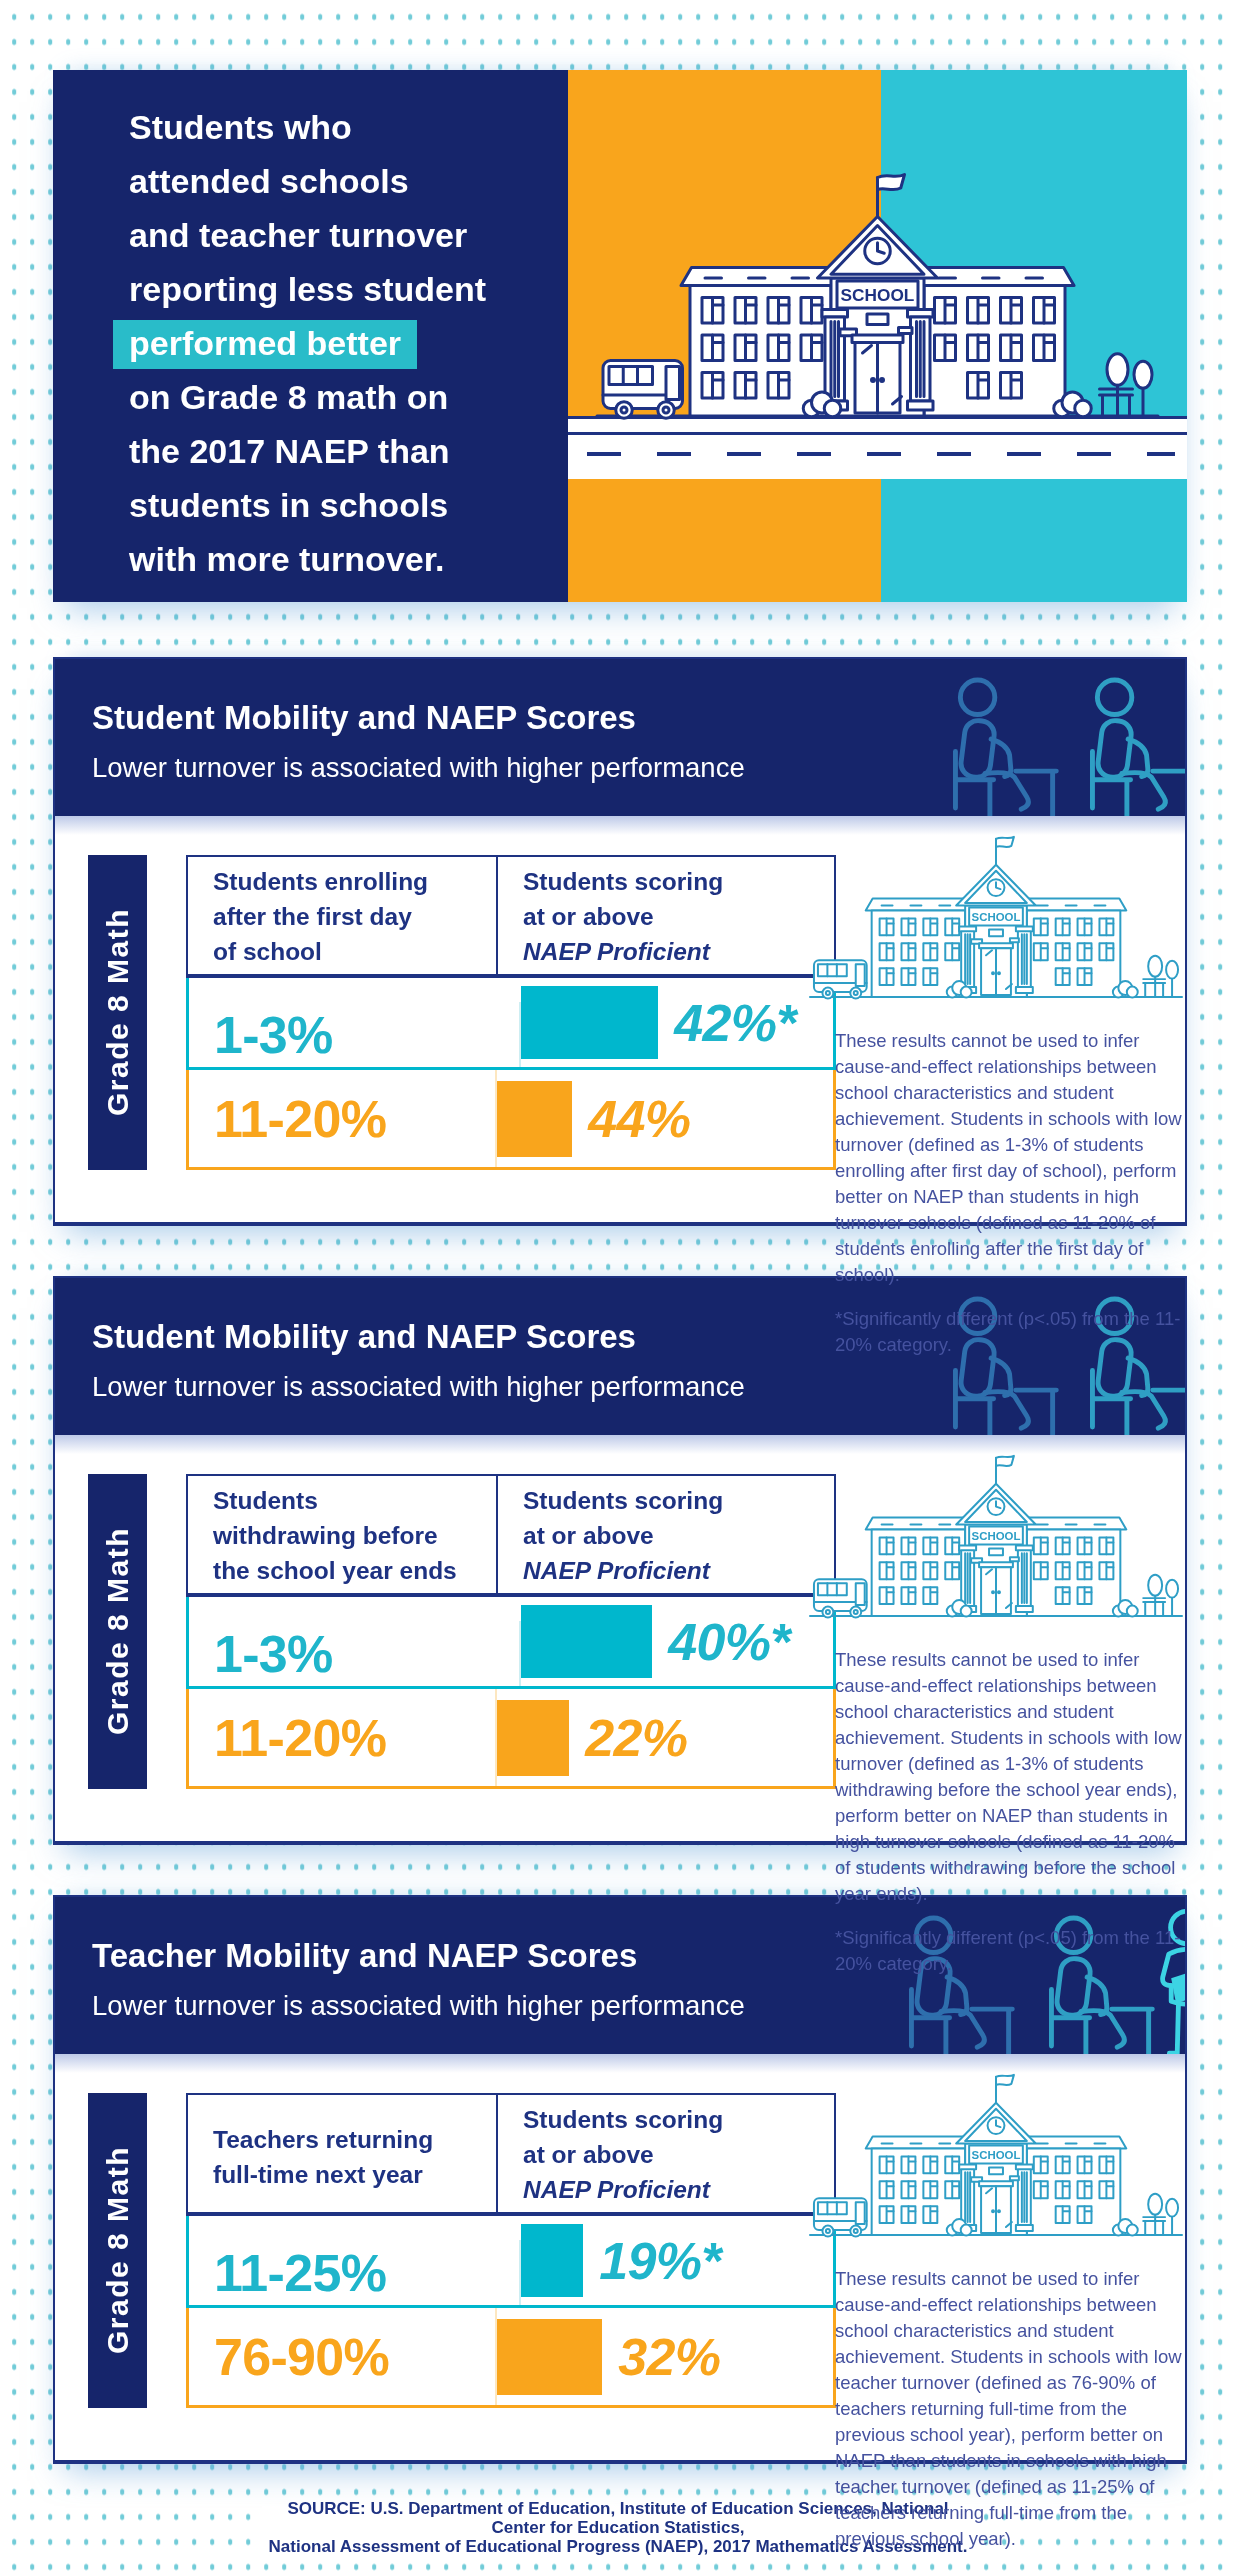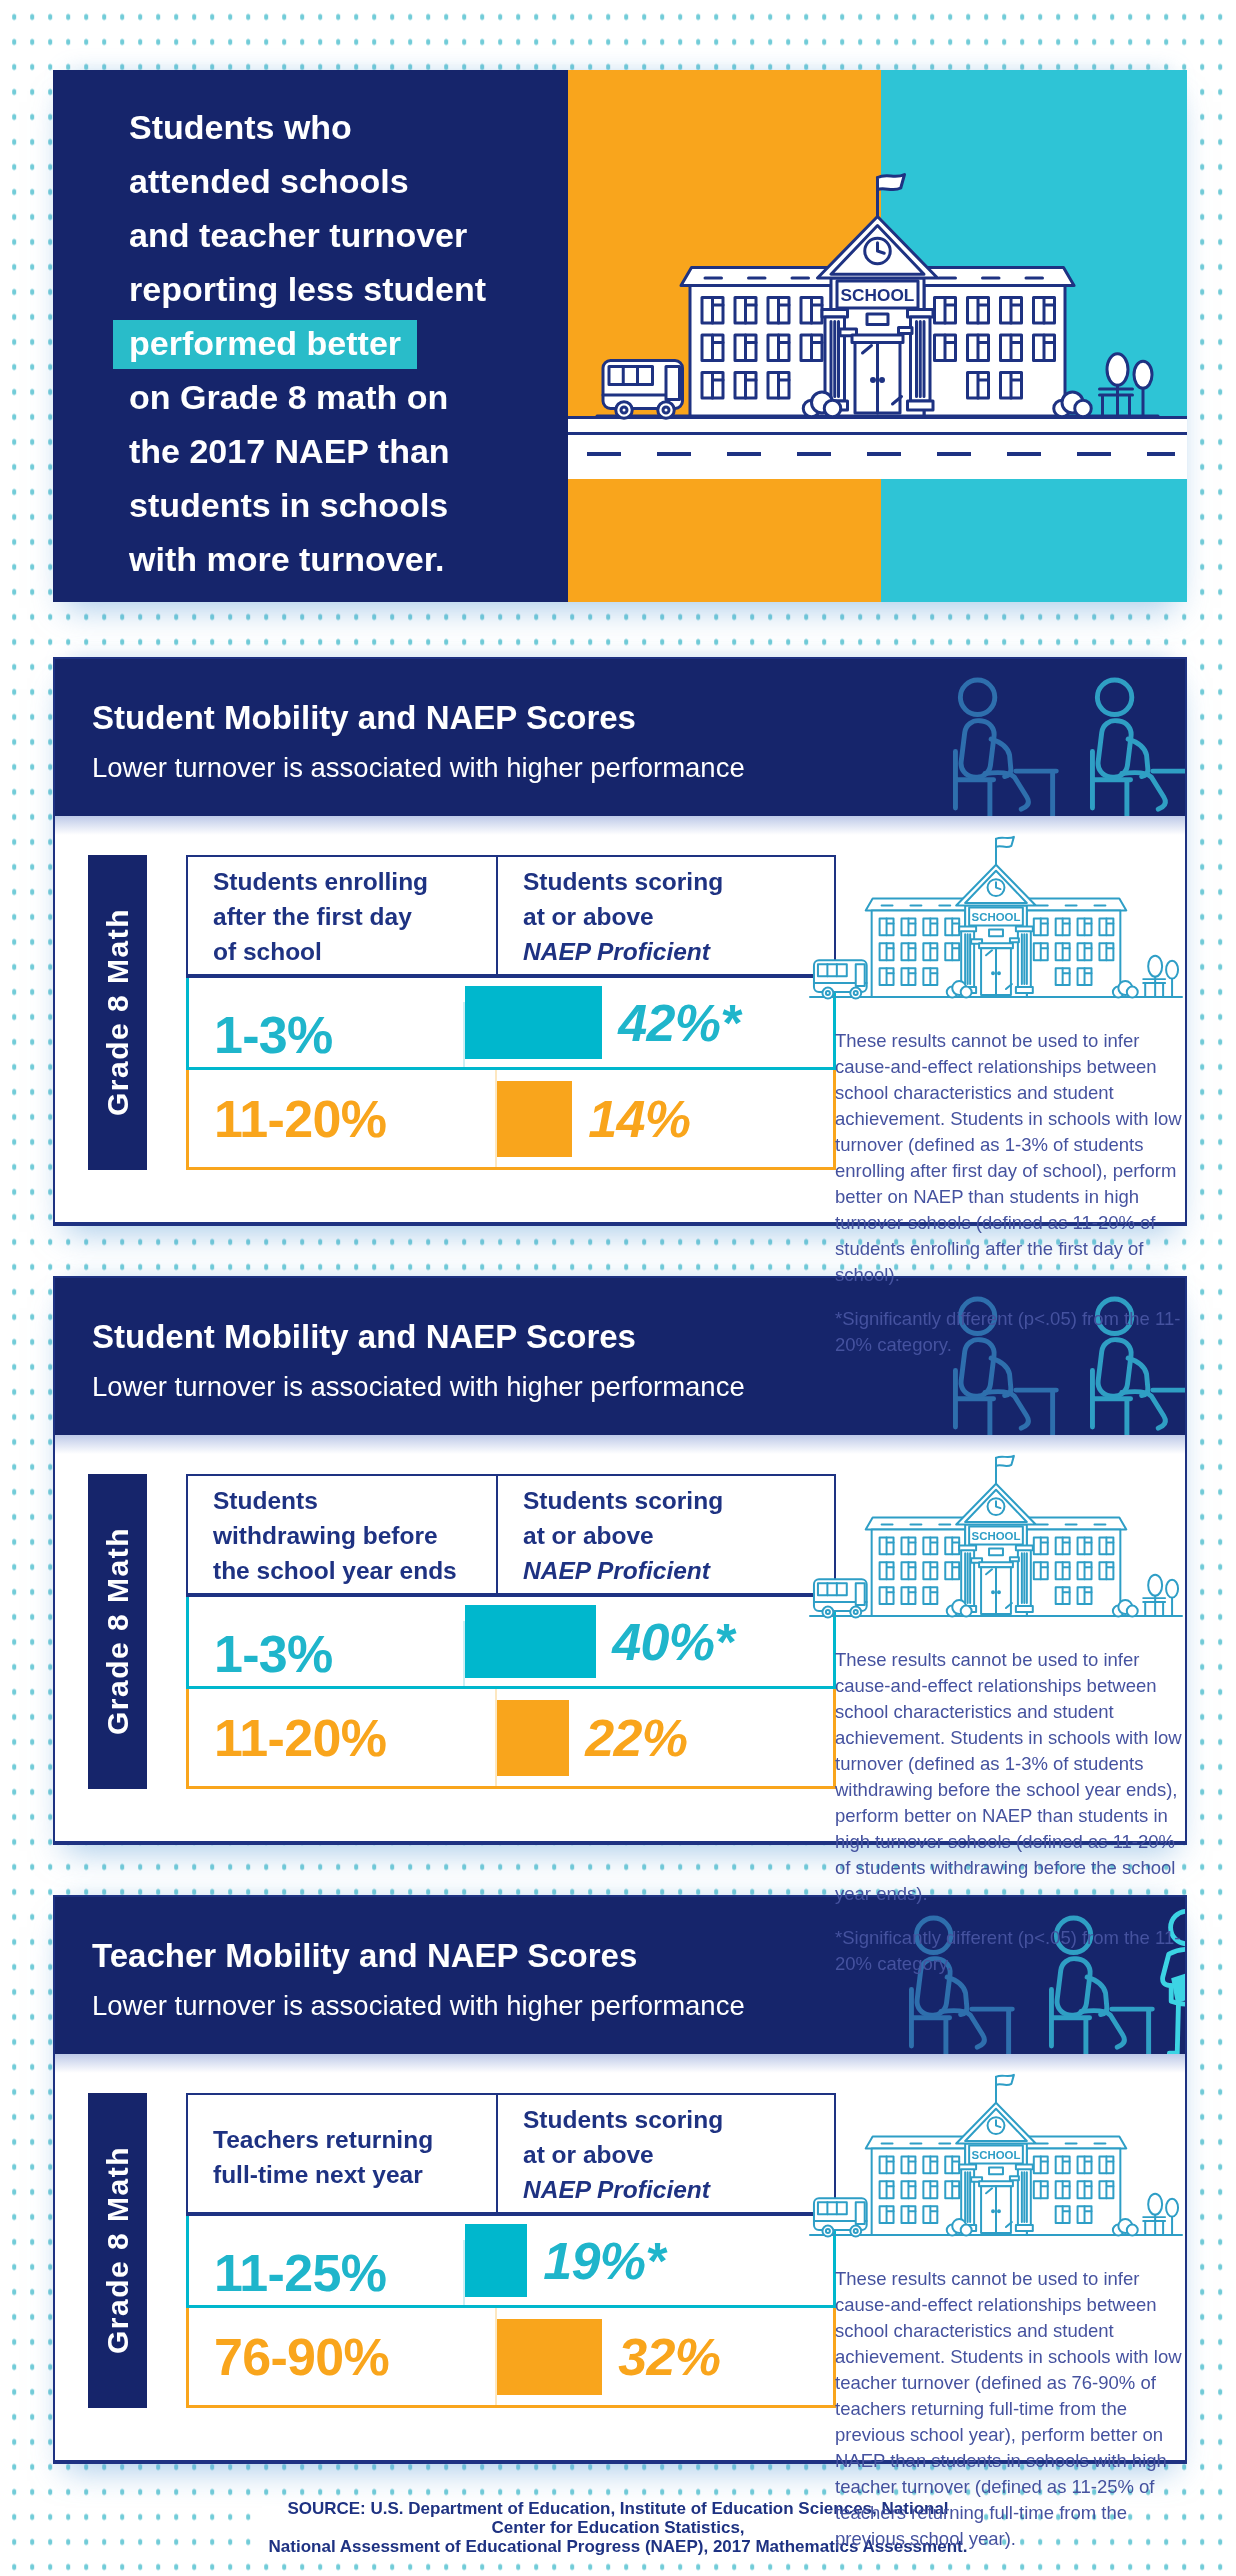--- a/index.html
+++ b/index.html
@@ -46,21 +46,21 @@
   .gtable{position:absolute;left:99px;top:196px;width:650px;z-index:2;padding-left:32px;}
   .thead{display:flex;height:123px;border:2.2px solid var(--navy);border-bottom-width:4.5px;box-sizing:border-box;background:#fff;}
   .th{box-sizing:border-box;padding:7.4px 0 0 25px;color:var(--navy);font-size:24.5px;font-weight:bold;line-height:35px;}
   .th1{width:310px;border-right:2.2px solid var(--navy);}
   .th2{flex:1;}
   .italic{font-style:italic;}
   .trow{display:flex;box-sizing:border-box;background:#fff;}
   .row1{height:92px;border:3px solid var(--cyan);border-top:none;}
   .row2{height:100px;border:3px solid var(--orange);border-top:none;}
   .c1{box-sizing:border-box;display:flex;align-items:center;padding-left:25px;}
-  .row1 .c1{width:276px;border-right:2.2px solid var(--divider_cyan);margin-top:24px;}
+  .row1 .c1{width:332px;border-right:2.2px solid var(--divider_cyan);margin-top:24px;}
   .row2 .c1{width:308px;border-right:2.2px solid var(--divider_orange);}
   .c2{flex:1;display:flex;align-items:center;}
   .range,.val{font-size:52px;font-weight:bold;letter-spacing:-0.7px;}
   .cyan-t{color:var(--cyan_text);} .orange-t{color:var(--orange);}
   .bar{display:block;}
   .row1 .bar{height:73px;background:var(--cyan);}
   .row2 .bar{height:76px;background:var(--orange);}
   .val{margin-left:16.3px;font-style:italic;}
 
   .school-art{position:absolute;left:752px;top:149px;width:378px;height:199px;color:var(--teal_art);z-index:3;}
@@ -290,21 +290,21 @@
           <span class="bar" style="width: 137px;"></span>
           <span class="val cyan-t">42%*</span>
         </div>
       </div>
       <div class="trow row2">
         <div class="c1">
             <span class="range orange-t">11-20%</span>
           </div>
         <div class="c2">
           <span class="bar" style="width: 75px;"></span>
-          <span class="val orange-t">14%</span>
+          <span class="val orange-t">44%</span>
         </div>
       </div>
     </div>
     <svg class="school-art" viewBox="0 0 760 400">
         <use href="#schoolhouse"></use>
       </svg>
     <div class="blurb">
       <p>These results cannot be used to infer cause-and-effect relationships between school characteristics and student achievement. Students in schools with low turnover (defined as 1-3% of students enrolling after first day of school), perform better on NAEP than students in high turnover schools (defined as 11-20% of students enrolling after the first day of school).</p>
       <p class="foot">*Significantly different (p&lt;.05) from the 11-20% category.</p>
     </div>

